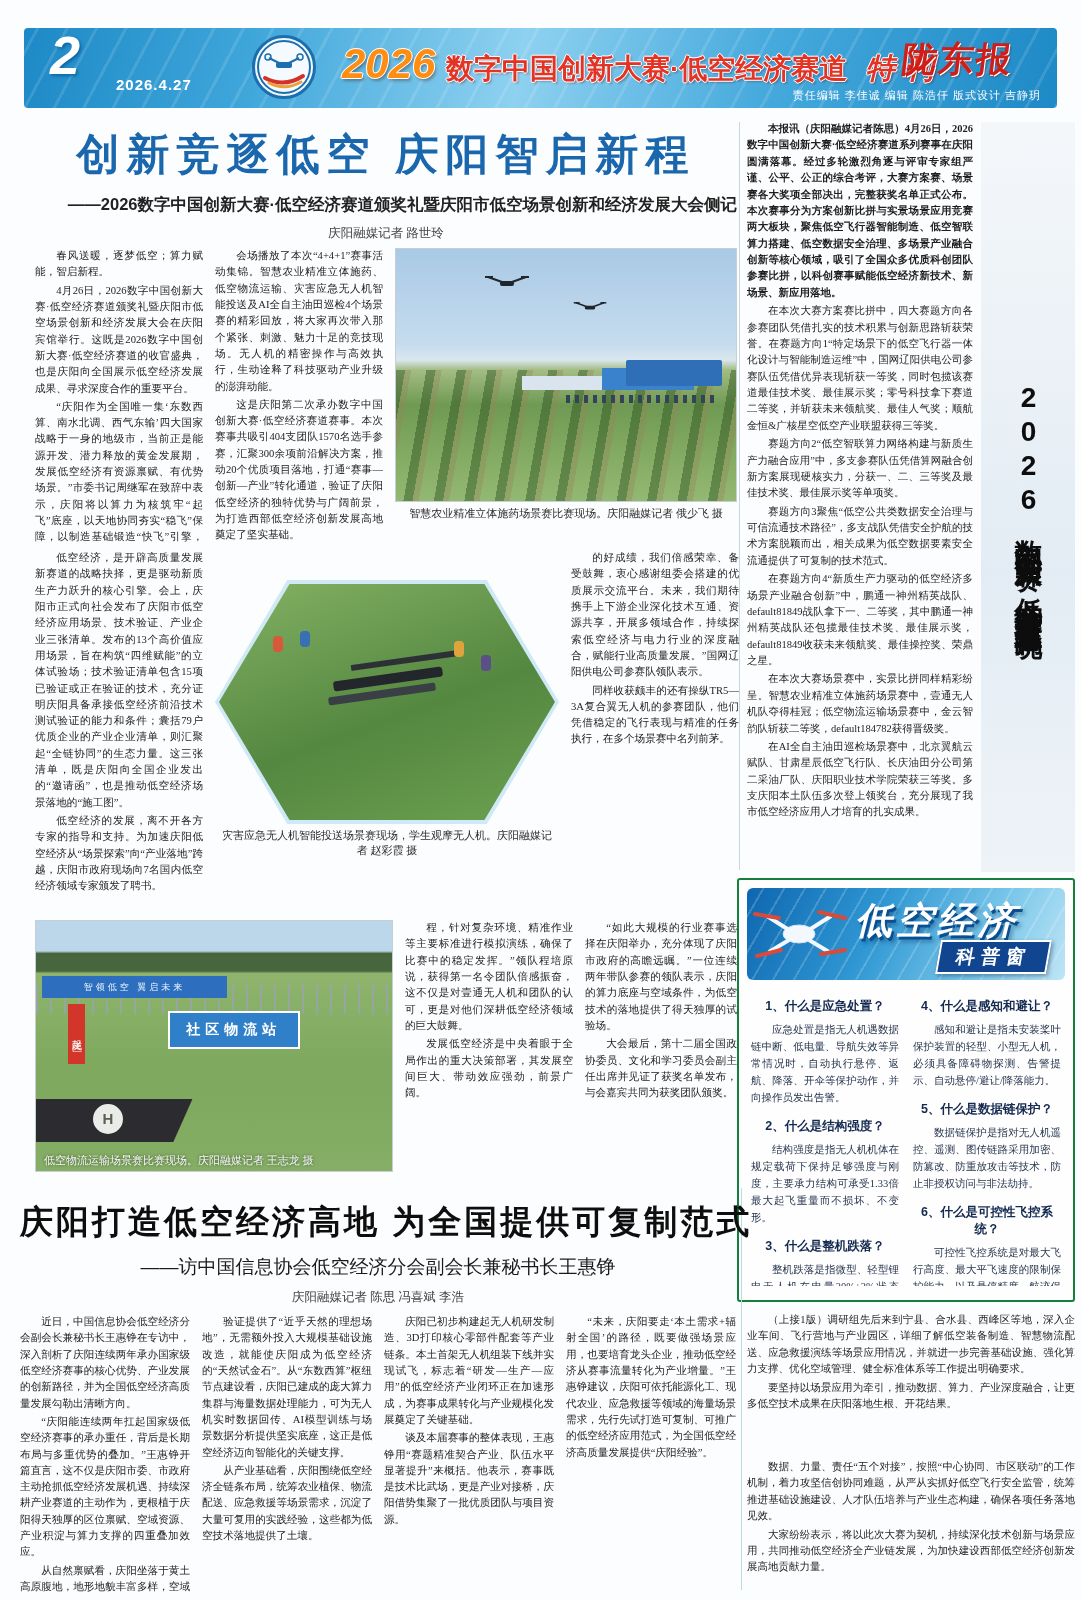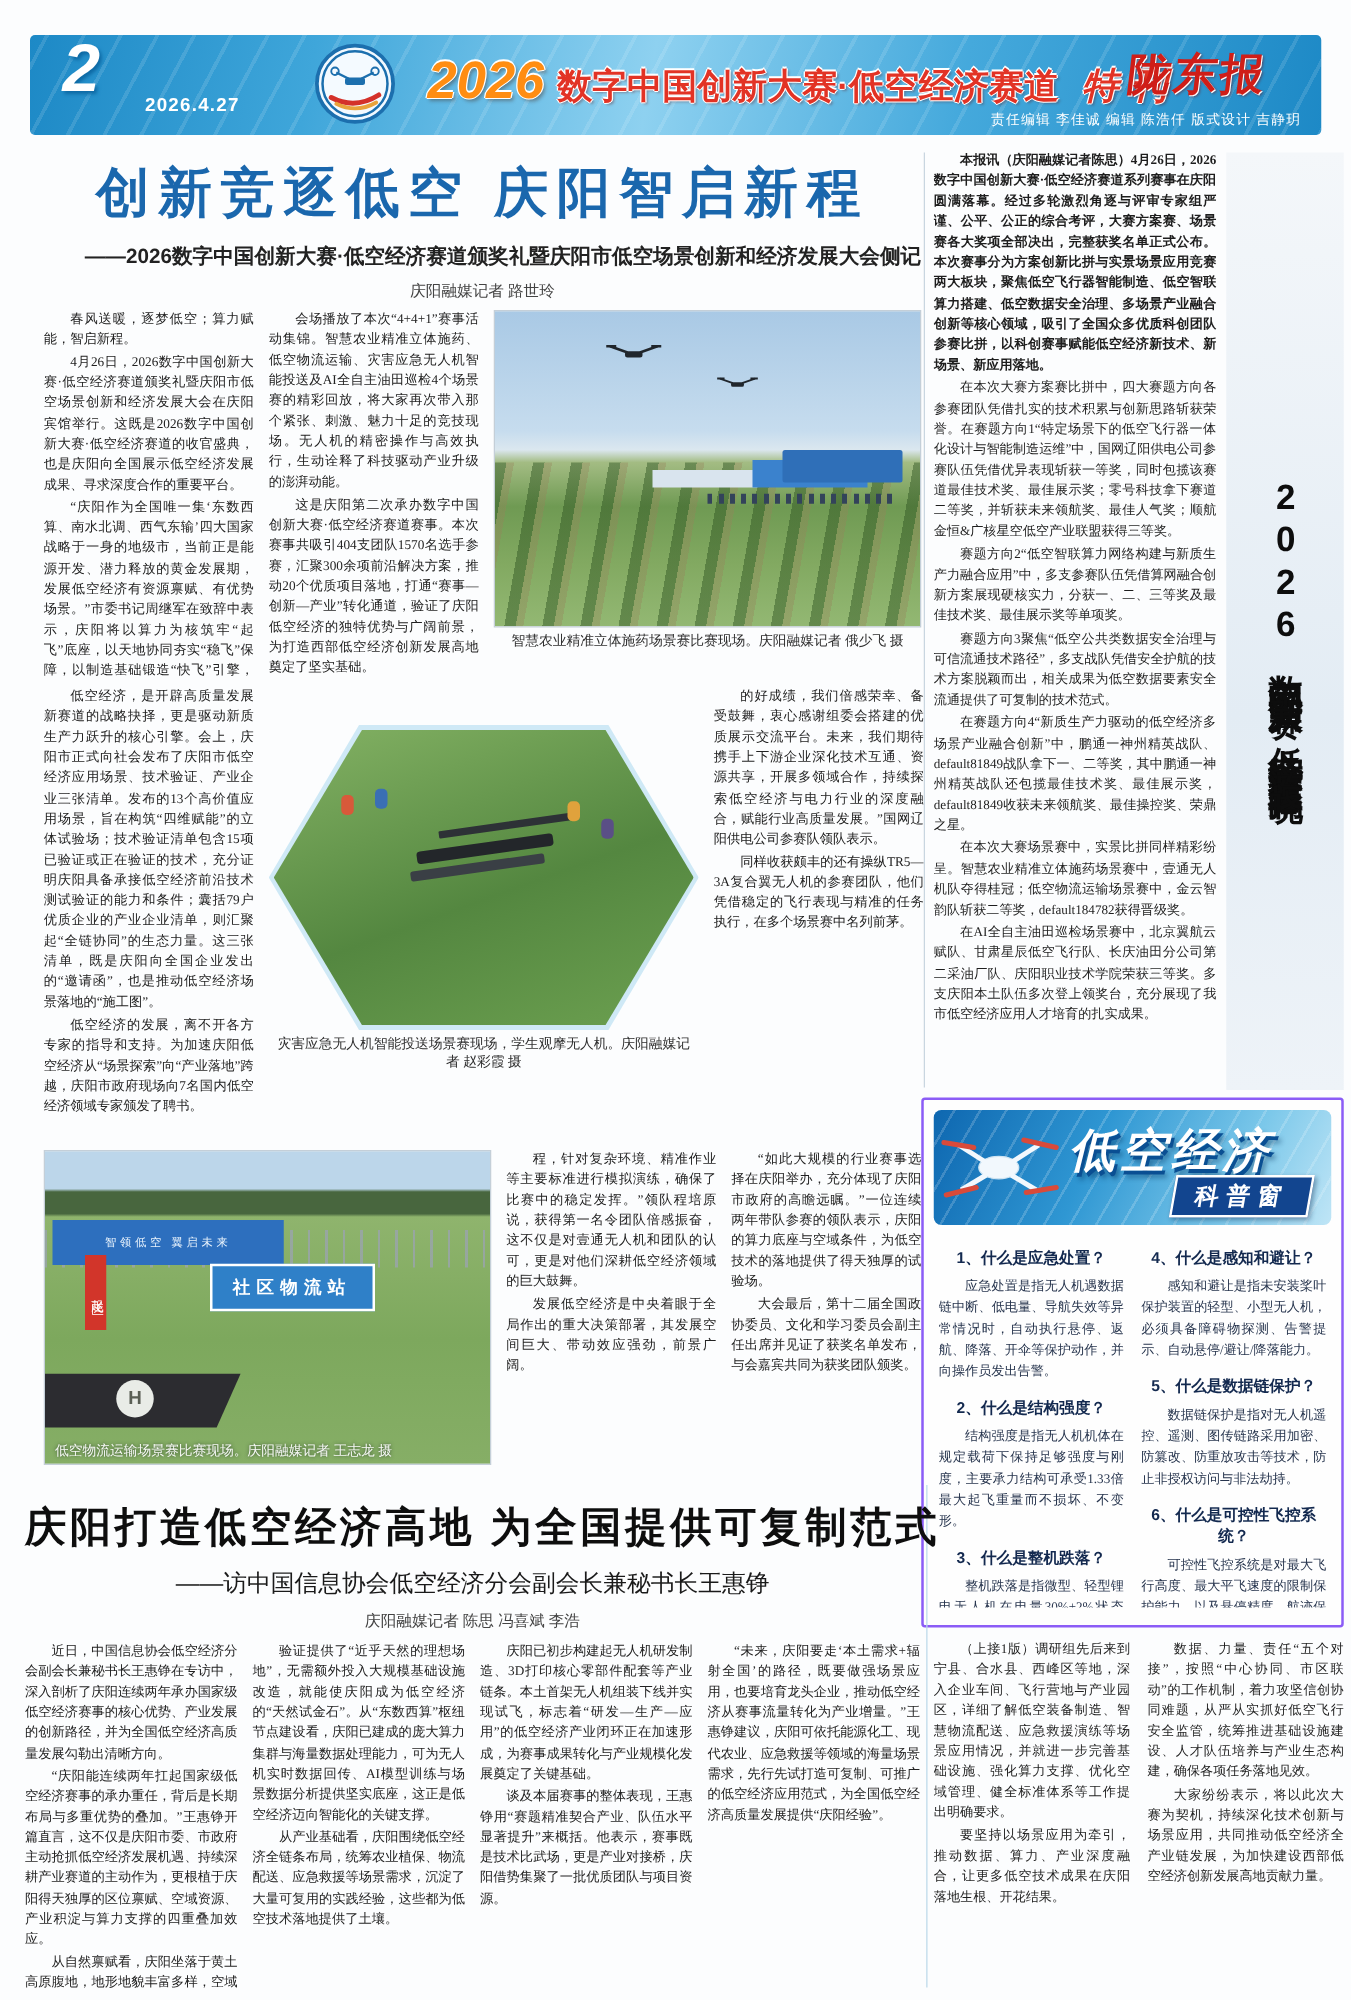--- a/index.html
+++ b/index.html
@@ -70,22 +70,22 @@
   .k1{left:16%;top:22%;background:#d8593a;}
   .k2{left:24%;top:20%;background:#3a6fb4;}
   .k3{left:70%;top:24%;background:#e0a23c;}
   .k4{left:78%;top:30%;background:#5a4f86;}
 
   
   .photo2{flex:0 0 356px;height:250px;position:relative;overflow:hidden;border:1px solid #c4cfd8;
     background:linear-gradient(180deg,#bcd6ea 0%,#bcd6ea 12%,#48663e 13%,#48663e 20%,#8fb46d 21%,#7da85d 60%,#86ae66 100%);}
   .fence{position:absolute;left:0;top:25%;width:100%;height:12%;
     background:repeating-linear-gradient(90deg,#9aa4ac 0 2px,transparent 2px 14px);opacity:.8;}
-  .p2banner{position:absolute;left:6px;top:22%;width:52%;height:36px;background:#2d6fbe;color:#eaf4fd;
-    font-family:Liberation Serif, serif;font-size:9px;letter-spacing:3px;display:flex;align-items:center;
+  .p2banner{position:absolute;left:6px;top:22%;width:52%;height:22px;background:#2d6fbe;color:#eaf4fd;
+    font-family:Liberation Sans, sans-serif;font-size:9px;letter-spacing:3px;display:flex;align-items:center;
     justify-content:center;white-space:nowrap;}
   .p2flag{position:absolute;left:9%;top:33%;width:17px;height:60px;background:#d2352a;color:#fff;
     writing-mode:vertical-rl;text-orientation:upright;font-family:"Liberation Sans",sans-serif;
     font-size:10px;display:flex;align-items:center;justify-content:center;letter-spacing:2px;}
   .p2board{position:absolute;left:37%;top:36%;width:128px;height:34px;background:#2f80c8;border:2px solid #fff;
     color:#fff;font-family:"Liberation Sans",sans-serif;font-size:14px;font-weight:700;letter-spacing:5px;
     display:flex;align-items:center;justify-content:center;}
   .p2mat{position:absolute;left:-10px;bottom:12%;width:44%;height:17%;background:#2c2c30;transform:skewX(-24deg);}
   .p2pad{position:absolute;left:16%;bottom:15%;width:30px;height:30px;border-radius:50%;background:#e9ece7;
     color:#5a5f55;font-family:"Liberation Sans",sans-serif;font-weight:700;font-size:15px;
@@ -100,41 +100,41 @@
   .results{left:747px;top:121px;width:226px;height:752px;overflow:hidden;text-align:justify;
     font-size:10.5px;line-height:1.56;color:#1e1e1e;}
   .results .para:first-child{font-weight:bold;}
   .vertical-hl{left:981px;top:122px;width:94px;height:750px;
     background:linear-gradient(180deg,#f4f7fa 0%,#e3ecf4 60%,#eef3f8 100%);
     writing-mode:vertical-rl;text-orientation:upright;font-family:"Liberation Sans",sans-serif;
     font-size:28px;font-weight:900;color:#0d0d0d;letter-spacing:3px;
     display:flex;align-items:center;justify-content:center;}
 
   
-  .popup{left:737px;top:878px;width:338px;height:424px;box-sizing:border-box;border:2px solid #8b5cf6;
+  .popup{left:737px;top:878px;width:338px;height:424px;box-sizing:border-box;border:2px solid #15803d;
     border-radius:3px;background:#fefefe;padding:8px 8px 4px;}
   .popup-head{height:92px;border-radius:6px;position:relative;overflow:hidden;
     background:linear-gradient(115deg,#0e67b0 0%,#2f97d3 40%,#7cc8ea 75%,#bfe5f6 100%);}
   .popup-head::after{content:"";position:absolute;inset:0;
     background:repeating-linear-gradient(-60deg,rgba(255,255,255,.18) 0 2px,transparent 2px 18px);}
   .popup-title{position:absolute;left:108px;top:8px;font-family:"Liberation Sans",sans-serif;font-size:37px;
     font-weight:900;font-style:italic;color:#fff;letter-spacing:4px;
     text-shadow:2px 3px 0 #0a4f93,4px 5px 4px rgba(0,40,80,.45);z-index:2;}
   .popup-badge{position:absolute;right:16px;bottom:6px;background:#12458f;border:2px solid #fff;
     transform:skewX(-10deg);padding:2px 16px;font-family:"Liberation Sans",sans-serif;font-size:19px;
     font-weight:700;color:#fff;letter-spacing:6px;z-index:2;box-shadow:2px 2px 4px rgba(0,30,70,.4);}
   .popup-drone{position:absolute;left:6px;top:12px;z-index:2;}
   .qa-cols{display:flex;gap:14px;padding:6px 4px 0;}
   .qa-col{flex:1 1 0;overflow:hidden;height:300px;}
   .qa-q{margin:12px 0 6px;text-align:center;font-family:"Liberation Sans",sans-serif;
     font-size:12.5px;font-weight:700;color:#13294f;}
   .qa-a{margin:0;text-indent:2em;text-align:justify;font-size:10.5px;line-height:1.62;color:#27354e;}
 
   
-  .cont{left:747px;top:1312px;width:328px;height:280px;display:flex;gap:14px;}
+  .cont{left:747px;top:1312px;width:328px;height:280px;display:flex;gap:14px;flex-direction:column;}
   .cont .ccol{flex:1 1 0;overflow:hidden;text-align:justify;font-size:10.5px;line-height:1.56;color:#1e1e1e;}
 
   
   .interview{left:20px;top:1180px;width:716px;}
   .int-hl{margin:20px 0 0;text-align:center;font-family:"Liberation Sans",sans-serif;font-size:33px;
     font-weight:900;color:#0e0e0e;letter-spacing:3px;white-space:nowrap;}
   .int-sub{text-align:center;font-family:"Liberation Sans",sans-serif;font-size:19px;font-weight:500;
     color:#1a1a1a;margin-top:9px;}
   .int-cols{display:flex;gap:12px;margin-top:8px;height:282px;}
   .int-cols .col{flex:1 1 0;}

